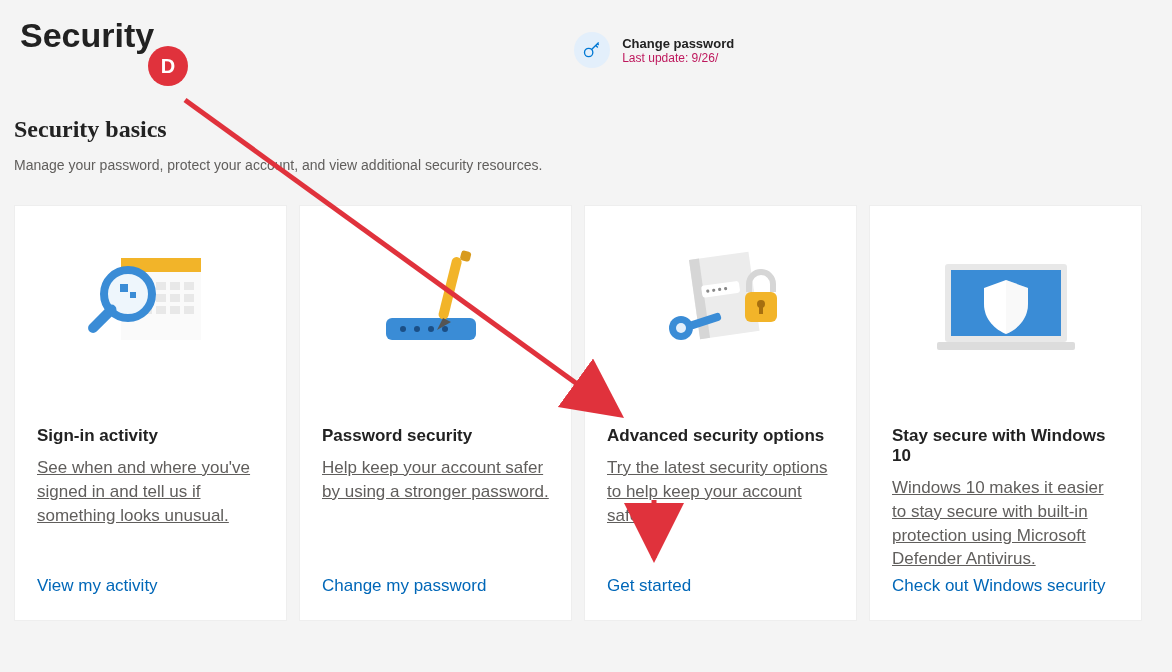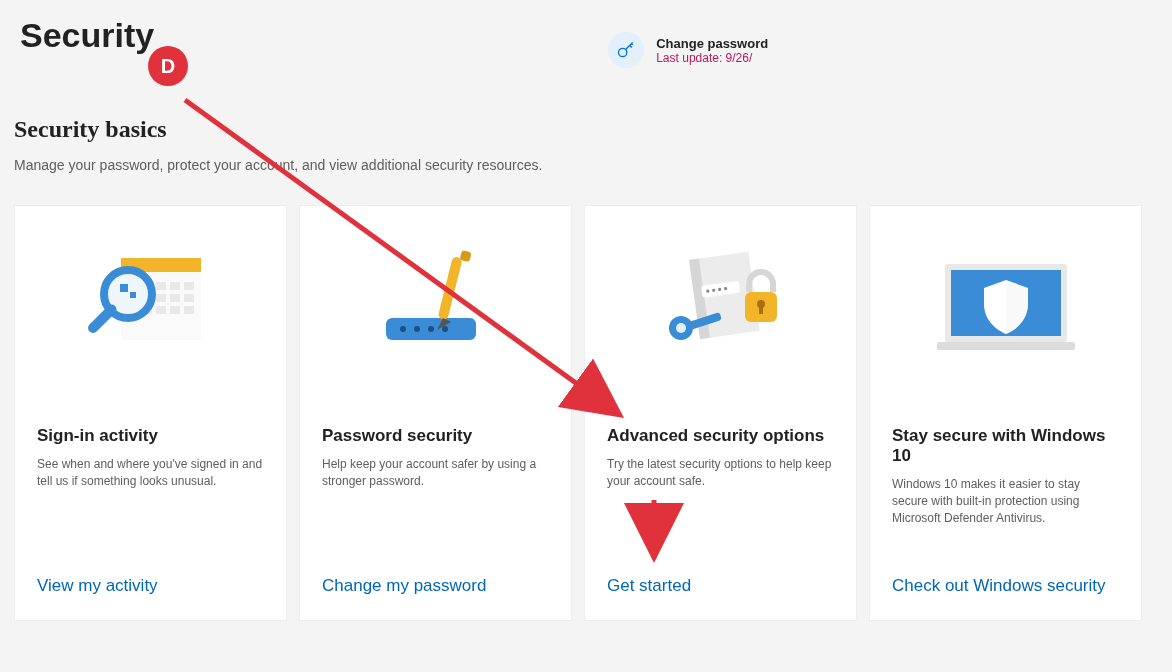--- a/index.html
+++ b/index.html
@@ -13,21 +13,20 @@
       color: #323130;
       width: 1172px;
       height: 672px;
       overflow: hidden;
       position: relative;
     }
     .header {
       display: flex;
       align-items: flex-start;
       padding: 16px 20px 0 20px;
-      gap: 34px;
     }
     .page-title {
       font-size: 34px;
       font-weight: 600;
       color: #222;
       flex: 0 0 auto;
     }
     .change-password-block {
       display: flex;
       align-items: center;
@@ -90,23 +89,24 @@
     .card-body {
       padding: 20px 22px 0 22px;
     }
     .card-title {
       font-size: 17px;
       font-weight: 600;
       color: #222;
       margin-bottom: 10px;
     }
     .card-desc {
-      font-size: 12px;
+      font-size: 17px;
       color: #605e5c;
       line-height: 1.4;
+      text-decoration: underline;
     }
     .card-link {
       position: absolute;
       bottom: 24px;
       left: 22px;
       color: #0067b8;
       font-size: 17px;
       text-decoration: none;
       cursor: pointer;
     }

